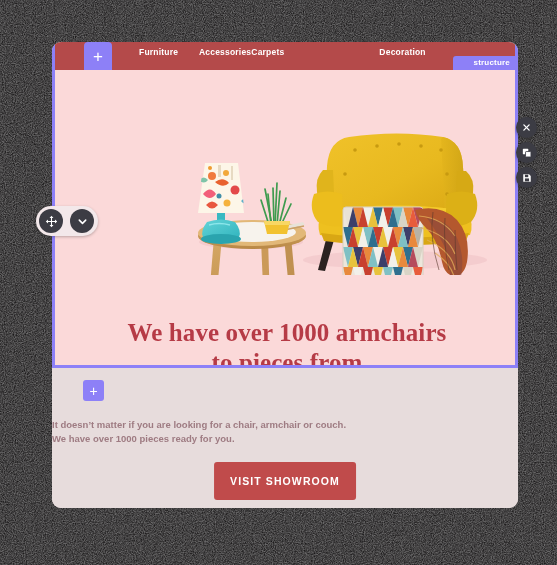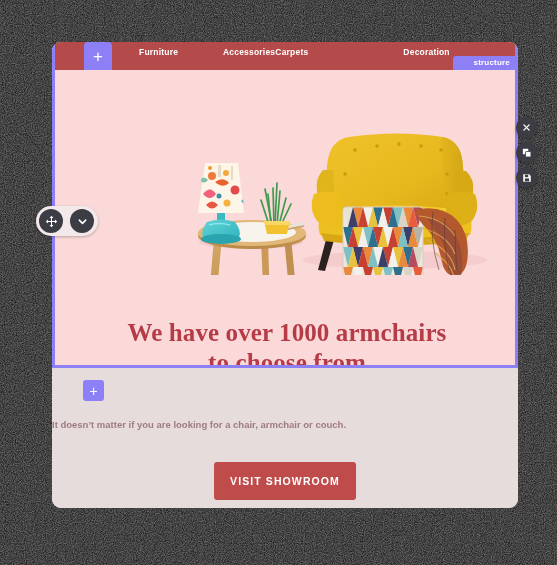--- a/index.html
+++ b/index.html
@@ -73,21 +73,21 @@
   .nav-link {
     color: #ffffff;
     font-size: 8.5px;
     font-weight: bold;
     letter-spacing: .2px;
     text-align: left;
     line-height: 10px;
     white-space: normal;
   }
   .nav-link.wrapped { width: 38px; }
-  .nav-link.n2 { margin-left: 46px; }
+  .nav-link.n2 { margin-left: 22px; }
   .nav-link.n3 { }
   .nav-link.n4 { margin-left: 47px; padding-left: 48px; }
 
   .structure-badge {
     position: absolute;
     right: 0; top: 14px;
     background: #8d80f7;
     color: #ffffff;
     font-size: 8px;
     font-weight: bold;
@@ -438,31 +438,32 @@
             <g stroke="#5b3a2e" stroke-width="1" opacity=".6" fill="none">
               <path d="M378 142 q-4 26 6 58"></path>
               <path d="M390 148 q-2 26 4 52"></path>
               <path d="M400 160 q0 22 2 40"></path>
             </g>
           </g>
         </svg>
 
         <div class="headline">
           <div>We have over 1000 armchairs</div>
-          <div>to choose from</div>
+          <div>to pieces from</div>
         </div>
       </div>
     </div>
 
     <div class="section2">
       <div class="sec-plus">
         <span>+</span>
       </div>
       <div class="sub-copy">
         <div>It doesn’t matter if you are looking for a chair, armchair or couch.</div>
+        <div>We have over 1000 pieces ready for you.</div>
       </div>
       <button class="cta">VISIT SHOWROOM</button>
     </div>
   </div>
 
   <div class="left-tools">
     <div class="tool-btn">
       <svg width="13" height="13" viewBox="0 0 24 24" fill="#fff">
         <path d="M12 1.5 L15.6 5.6 H13 V11 H18.4 V8.4 L22.5 12 L18.4 15.6 V13 H13 V18.4 H15.6 L12 22.5 L8.4 18.4 H11 V13 H5.6 V15.6 L1.5 12 L5.6 8.4 V11 H11 V5.6 H8.4 Z"></path>
       </svg>

